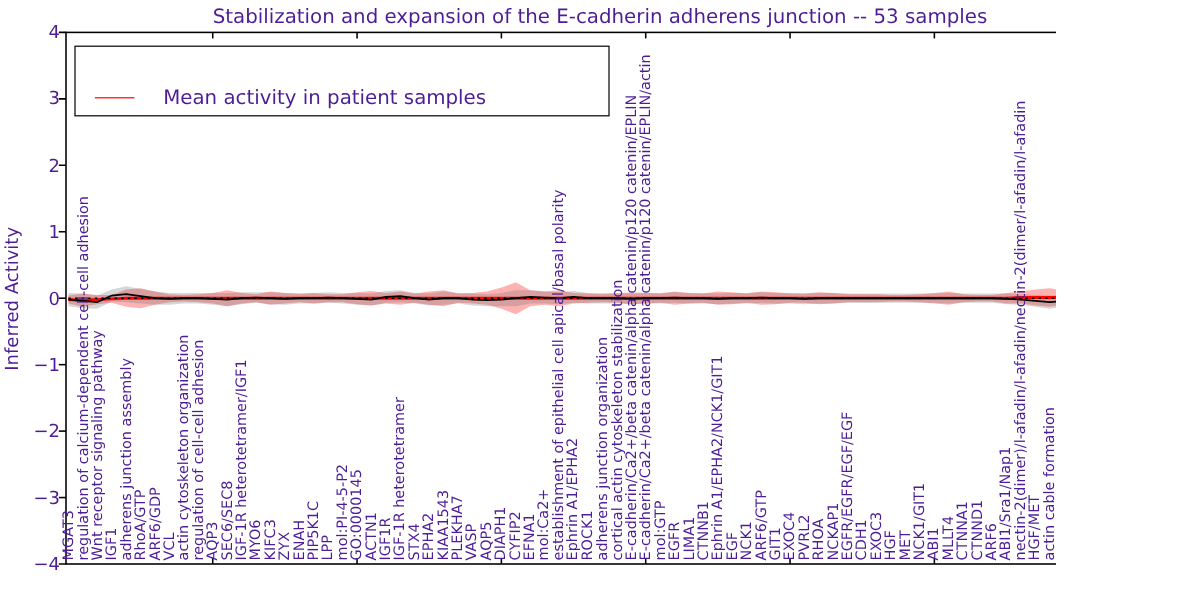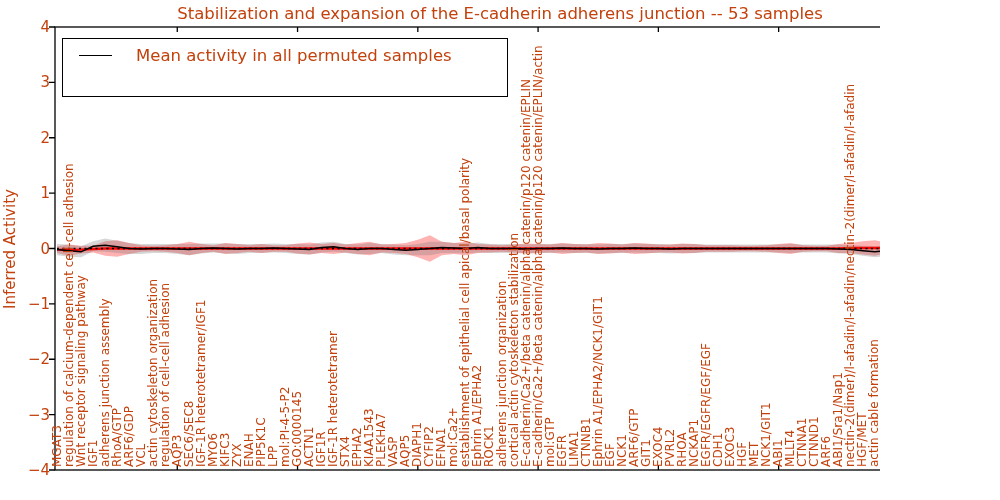--- a/index.html
+++ b/index.html
@@ -1,17 +1,17 @@
 <!DOCTYPE html>
 <html><head>
 <meta charset="utf-8">
 <style>
   html,body{margin:0;padding:0;background:#ffffff;}
   #fig{position:relative;width:880px;height:500px;background:#ffffff;overflow:hidden;
-       font-family:"DejaVu Sans",sans-serif;color:#c2410c;border-radius:18px;}
+       font-family:"DejaVu Sans",sans-serif;color:#4c1d95;border-radius:18px;}
   #plot-svg{position:absolute;left:0;top:0;}
   .title{position:absolute;left:0;top:4px;width:1000px;text-align:center;font-size:16.5px;}
   .ylabel{position:absolute;left:-60px;top:240px;width:140px;text-align:center;font-size:15px;
           transform:rotate(-90deg);}
   .xlabel{position:absolute;left:0;top:481px;width:1000px;text-align:center;font-size:15px;}
   .ytick{position:absolute;width:34px;text-align:right;font-size:15px;}
   .xlab{position:absolute;font-size:12px;white-space:nowrap;transform:rotate(-90deg);
         transform-origin:0 0;line-height:12px;}
   .legend{position:absolute;left:62px;top:38px;width:446px;height:59px;background:#fff;
           border:1.5px solid #000;box-sizing:border-box;}
@@ -150,18 +150,18 @@
       <div class="xlab" style="left: 856.336px; top: 467px;">HGF/MET</div>
       <div class="xlab" style="left: 868.363px; top: 467px;">actin cable formation</div>
       <div class="xlab" style="left: 880.39px; top: 467px;">RhoA/GDP</div>
       <div class="xlab" style="left: 892.418px; top: 467px;">cortical microtubule organization</div>
       <div class="xlab" style="left: 904.445px; top: 467px;">epithelial cell differentiation</div>
       <div class="xlab" style="left: 916.473px; top: 467px;">mol:GDP</div>
       <div class="xlab" style="left: 928.5px; top: 467px;">E-cadherin/Ca2+/beta catenin/alpha catenin/p120 catenin</div>
     </div>
 
   <div class="legend">
-    <div class="legend-row" style="top:3px;">
-      <span class="legend-line" id="leg-line-0" style="border-top-color: rgb(0, 0, 0);"></span>
-      <span class="legend-text">Mean activity in all permuted samples</span>
+    <div class="legend-row" style="top:29px;">
+      <span class="legend-line" id="leg-line-1" style="border-top-color: rgb(255, 0, 0);"></span>
+      <span class="legend-text">Mean activity in patient samples</span>
     </div>
   </div>
 </div>
 
 </body></html>

